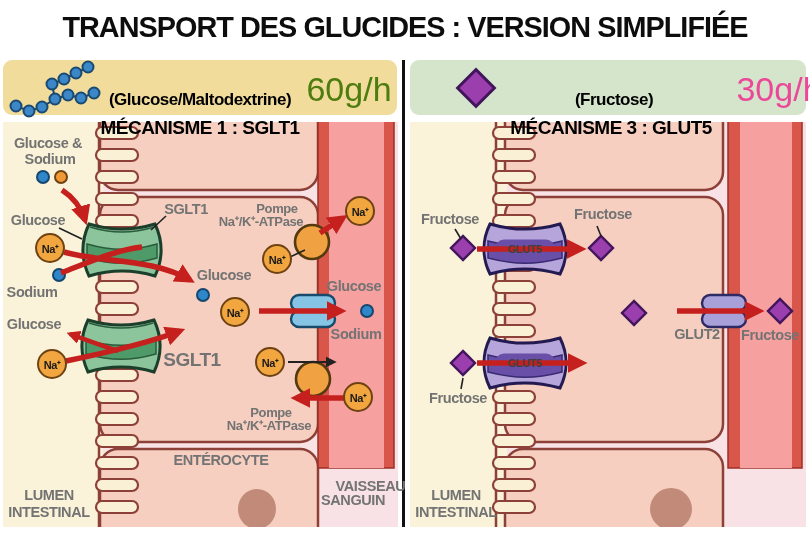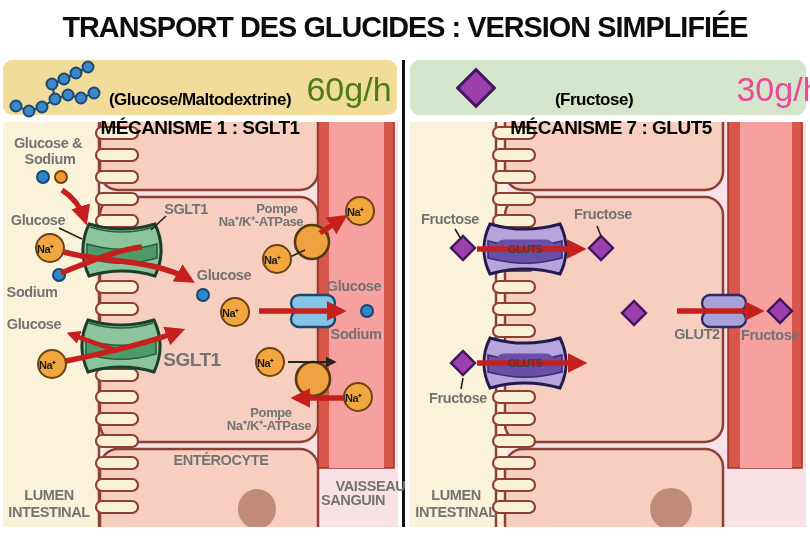--- a/index.html
+++ b/index.html
@@ -12,21 +12,21 @@
   .lbl.white{color:#404040;font-size:11px;}
   #title{position:absolute;left:50%;top:27px;transform:translate(-50%,-50%) scaleX(0.96);
          font-size:30px;font-weight:700;letter-spacing:-1px;color:#0d0d0d;white-space:nowrap;}
   .hdr{position:absolute;top:60px;height:55px;border-radius:9px;}
   #hdr1{left:3px;width:394px;}
   #hdr2{left:410px;width:396px;}
   .hdr .t1{position:absolute;transform:translate(-50%,-50%);top:20px;font-size:19px;font-weight:700;white-space:nowrap;letter-spacing:-0.5px;margin-top:48px;}
   .hdr .t2{position:absolute;transform:translate(-50%,-50%);top:40px;font-size:17px;font-weight:700;white-space:nowrap;letter-spacing:-0.5px;}
   .hdr .rate{position:absolute;transform:translate(-50%,-50%);top:29px;font-size:34px;white-space:nowrap;}
   .na{position:absolute;transform:translate(-50%,-50%);width:26px;height:26px;border-radius:50%;
-      background:#f2a63f;border:2px solid #6e4212;display:flex;align-items:center;justify-content:flex-start;
+      background:#f2a63f;border:2px solid #6e4212;display:flex;align-items:center;justify-content:center;
       font-size:11px;font-weight:700;color:#1a1a1a;letter-spacing:-0.5px;}
   svg{position:absolute;left:0;top:0;}
   .divider{position:absolute;left:402px;top:60px;width:3px;height:467px;background:#101010;}
 </style>
 </head>
 <body>
 
 <div id="stage">
 
   <div id="title">TRANSPORT DES GLUCIDES : VERSION SIMPLIFIÉE</div>
@@ -236,22 +236,22 @@
   </svg>
 
   <div class="divider"></div>
 
   <div class="hdr" id="hdr1">
     <div class="t1" style="left:197px;">MÉCANISME 1 : SGLT1</div>
     <div class="t2" style="left:197px;">(Glucose/Maltodextrine)</div>
     <div class="rate" style="left:346px;color:#4d7c0f;">60g/h</div>
   </div>
   <div class="hdr" id="hdr2">
-    <div class="t1" style="left:201px;">MÉCANISME 7 : GLUT5</div>
-    <div class="t2" style="left:184px;">(Fructose)</div>
+    <div class="t1" style="left:201px;">MÉCANISME 3 : GLUT5</div>
+    <div class="t2" style="left:204px;">(Fructose)</div>
     <div class="rate" style="left:369px;color:#ec4899;">30g/h</div>
   </div>
 
   <div class="lbl" style="left:48px;top:143px;">Glucose &amp;</div>
   <div class="lbl" style="left:50px;top:159px;">Sodium</div>
   <div class="lbl" style="left:38px;top:220px;">Glucose</div>
   <div class="lbl" style="left:32px;top:292px;">Sodium</div>
   <div class="lbl" style="left:186px;top:209px;">SGLT1</div>
   <div class="lbl" style="left:224px;top:275px;">Glucose</div>
   <div class="lbl" style="left:34px;top:324px;">Glucose</div>

